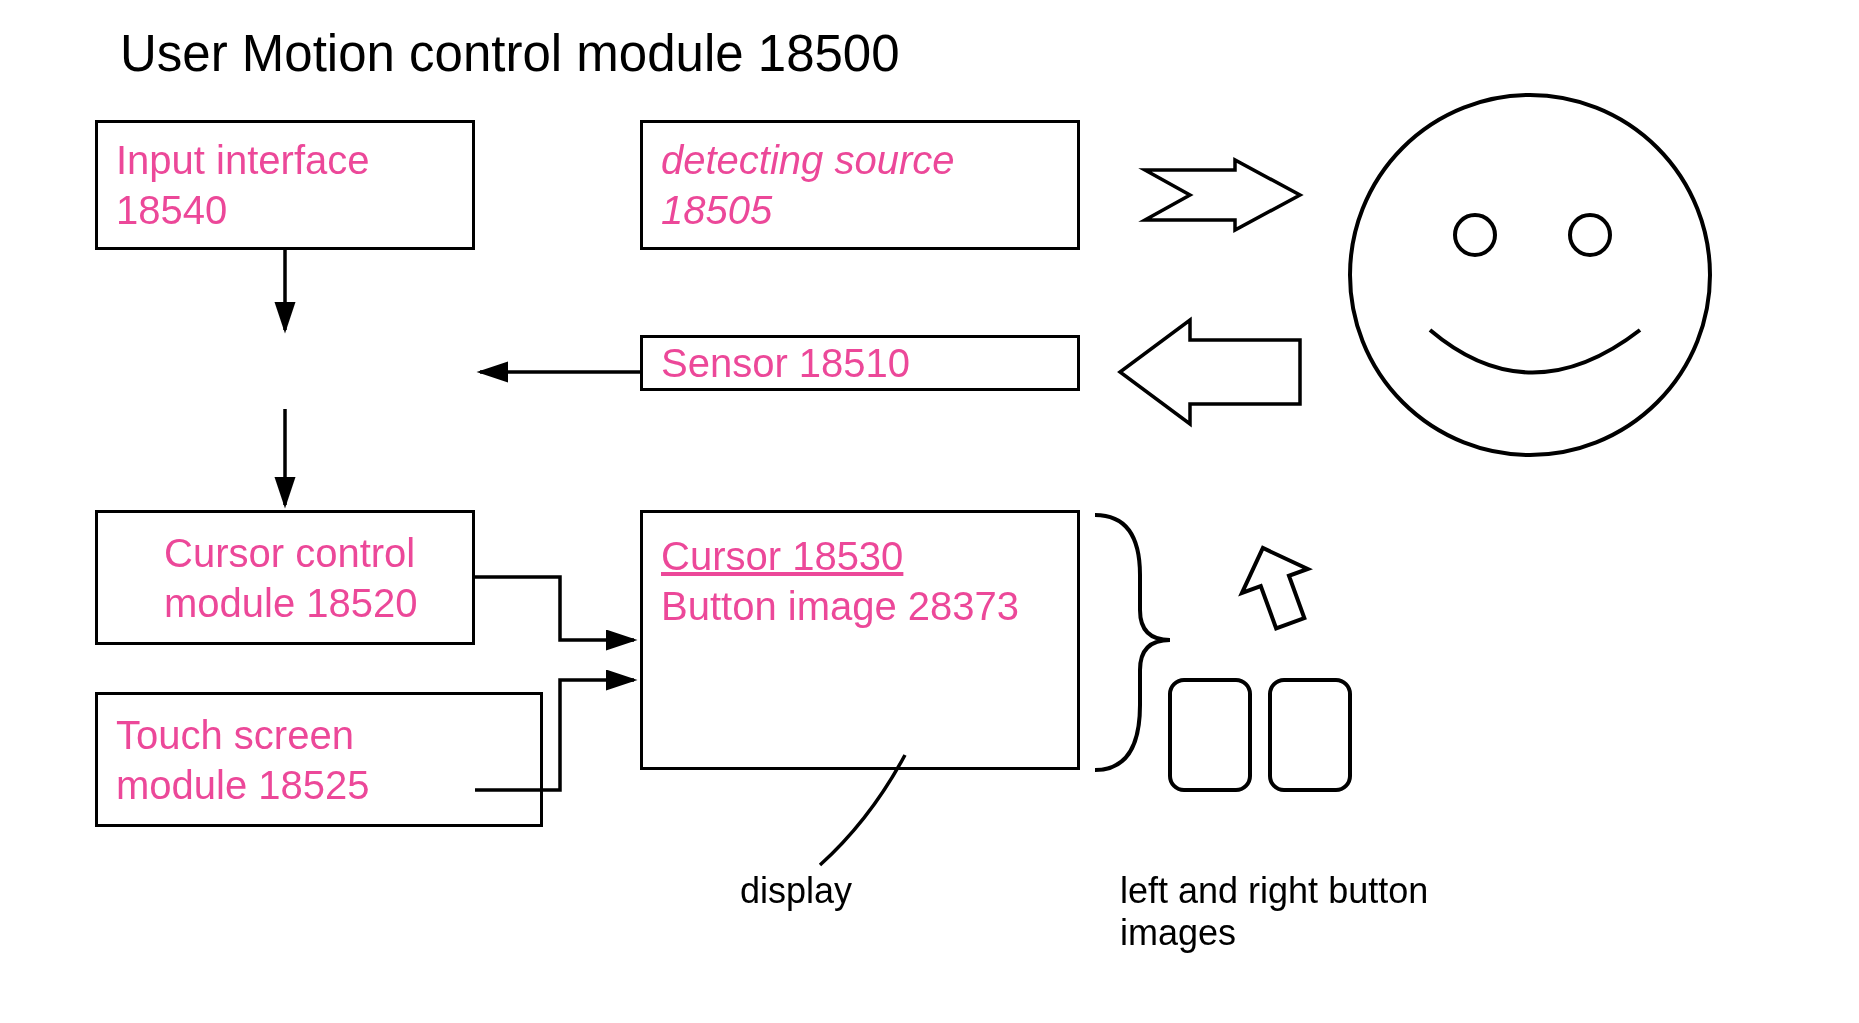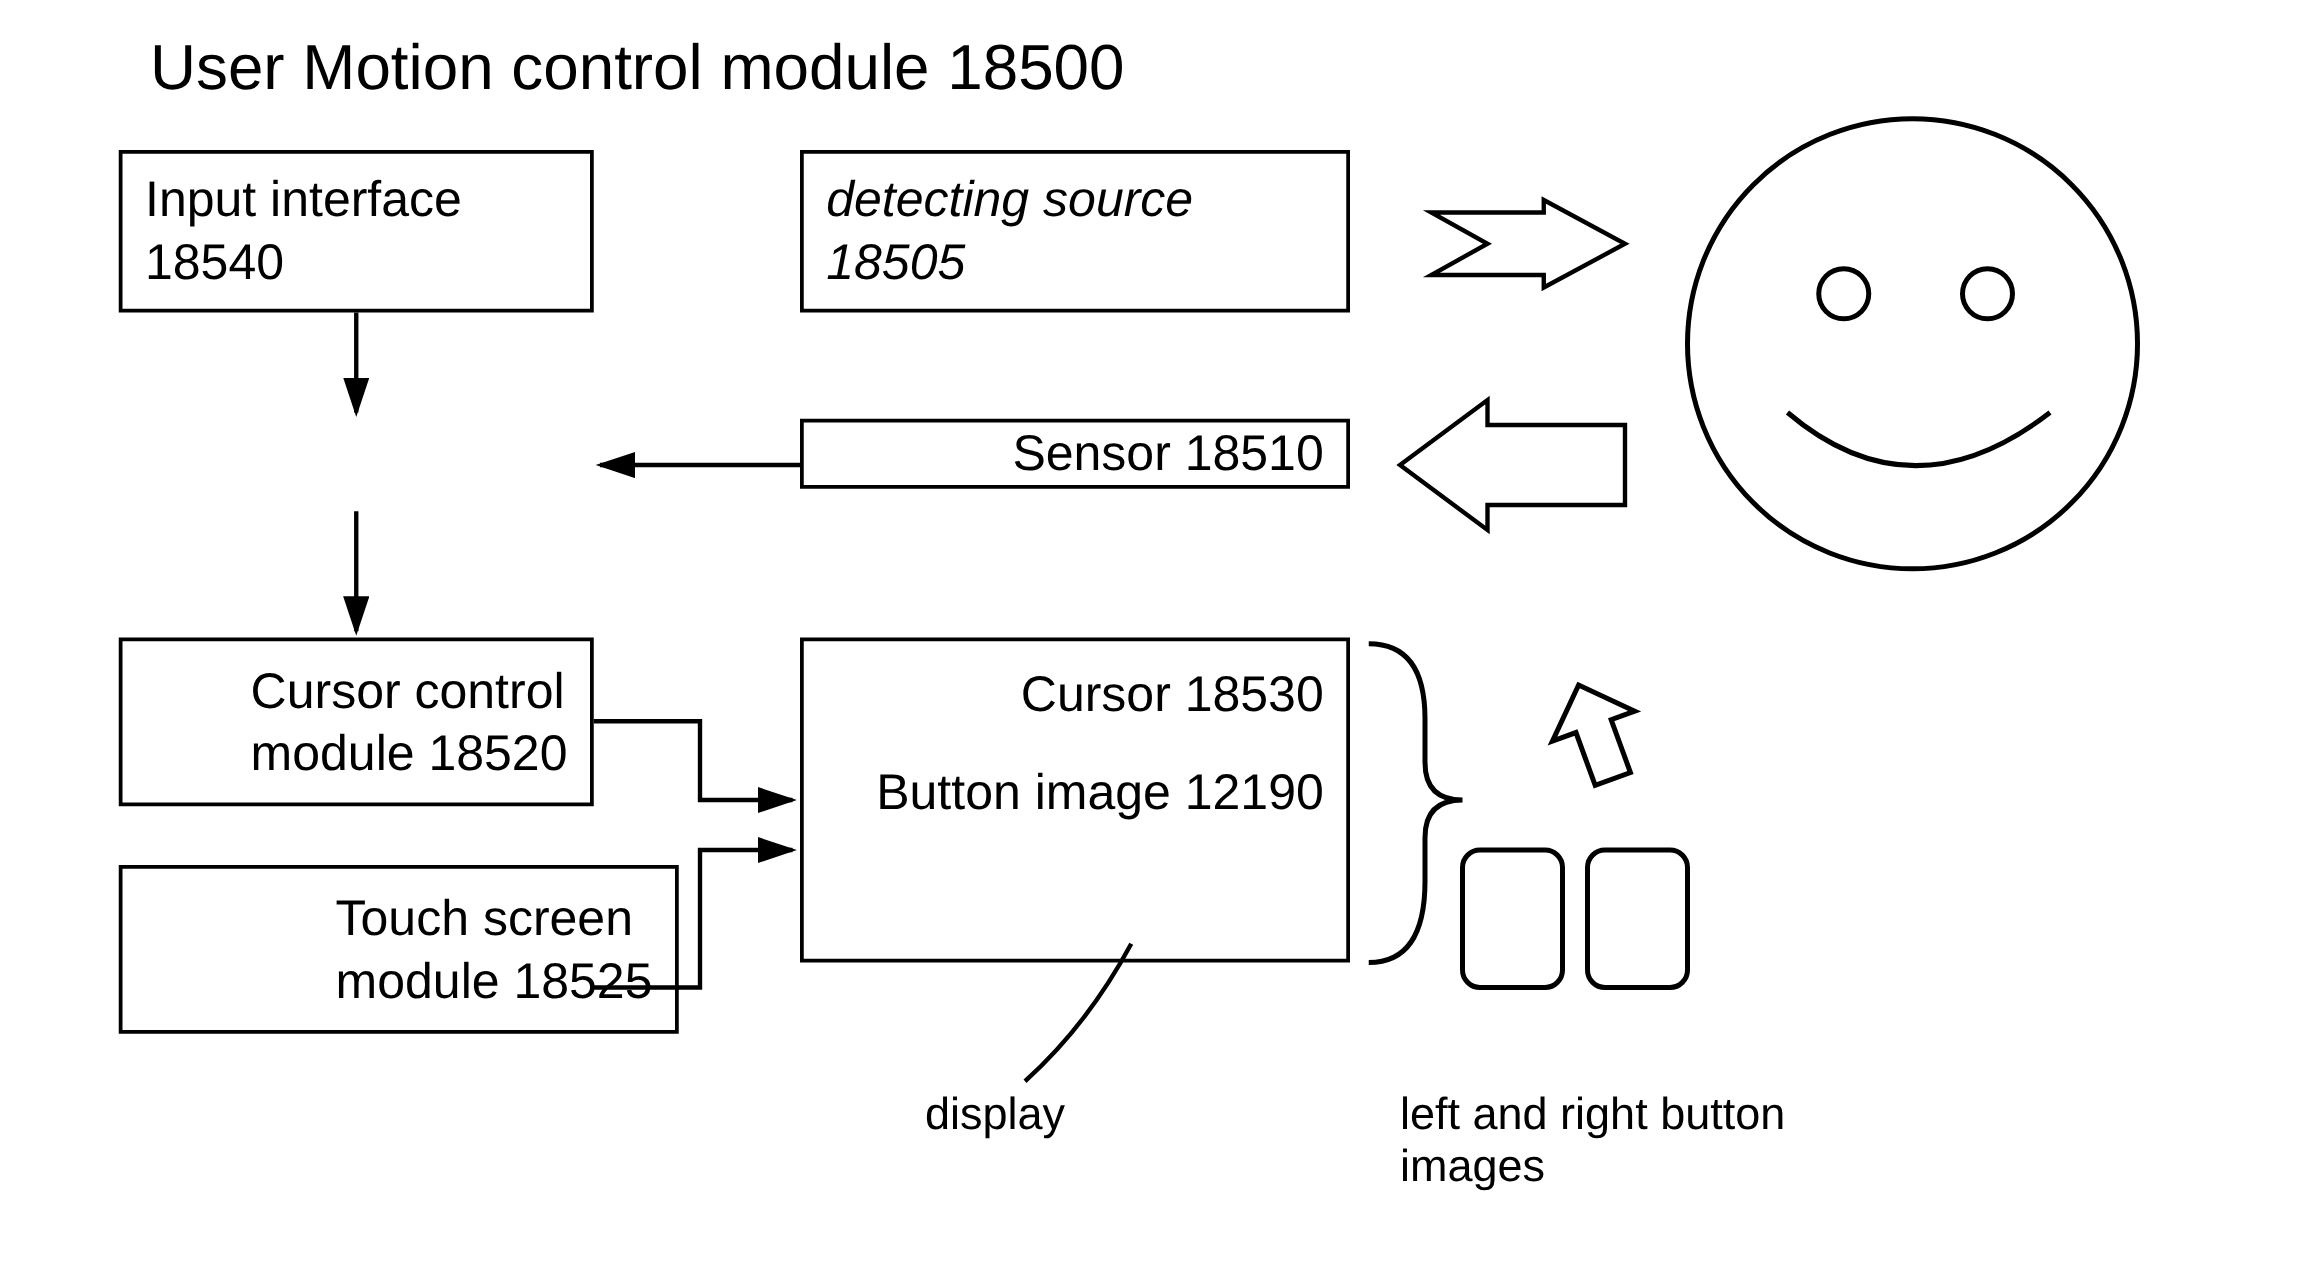--- a/index.html
+++ b/index.html
@@ -19,25 +19,24 @@
     color: #000;
   }
   .box {
     position: absolute;
     border: 3px solid #000;
     background: #fff;
     box-sizing: border-box;
     padding: 10px 18px;
     font-size: 40px;
     line-height: 1.25;
-    color: #000000;
+    color: #ec4899;
     display: flex;
     flex-direction: column;
     justify-content: center;
-    align-items: flex-end;
   }
   .label {
     position: absolute;
     font-size: 36px;
     color: #000;
   }
   svg.overlay {
     position: absolute;
     left: 0;
     top: 0;
@@ -70,22 +69,22 @@
 
   <div class="box" style="left:640px; top:120px; width:440px; height:130px;">
     <span style="white-space:pre-line;font-style:italic;">detecting source 18505</span>
   </div>
 
   <div class="box" style="left:640px; top:335px; width:440px; height:56px;">
     <span>Sensor 18510</span>
   </div>
 
   <div class="box" style="left:640px; top:510px; width:440px; height:260px; padding-top:18px; justify-content:flex-start;">
-    <span style="display:block; margin-bottom:28px;">Cursor 18530</span>
-    <span style="white-space:pre-line;">Button image 12190</span>
+    <span style="display:block; text-decoration:underline;">Cursor 18530</span>
+    <span style="white-space:pre-line;">Button image 28373</span>
   </div>
 
   <div class="label" style="left:740px; top:870px;">display</div>
 
   <div class="label" style="left:1120px; top:870px; white-space:pre-line;">left and right button
 images</div>
 
   <svg class="overlay" viewBox="0 0 1859 1023">
     <defs>
       <marker id="arrowhead" markerWidth="10" markerHeight="10" refX="8" refY="3" orient="auto" markerUnits="strokeWidth">

